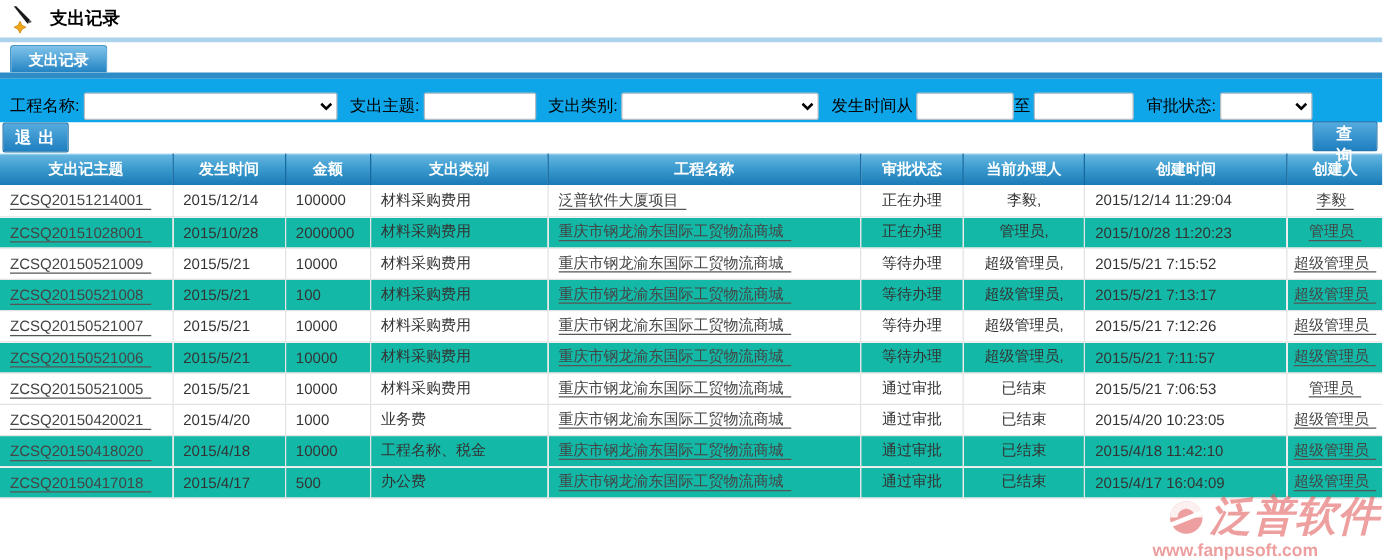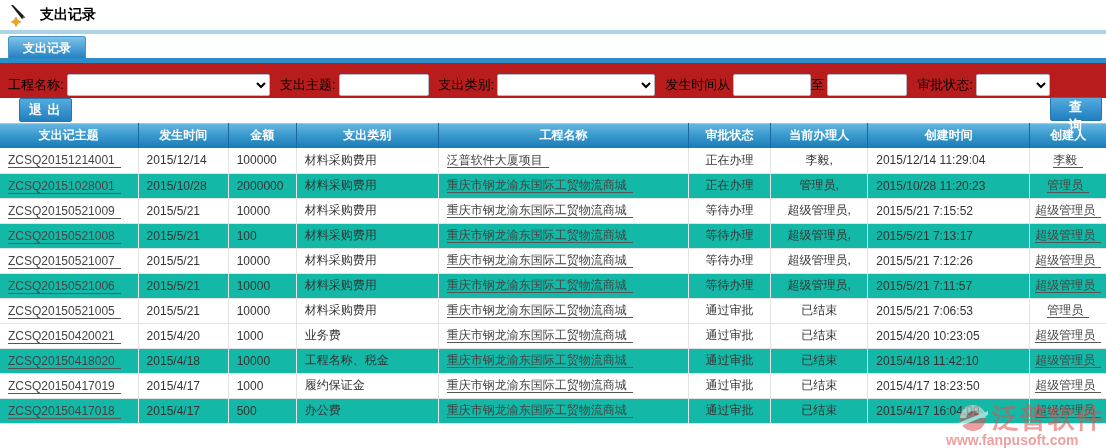--- a/index.html
+++ b/index.html
@@ -13,29 +13,29 @@
 
   
   .strip-light { height:4px; background:#abd3ec; }
   .tab-row { height:24px; background:#fff; display:flex; align-items:flex-end; }
   .tab { margin-left:8px; height:22px; line-height:22px; padding:0 14px; font-size:12px; font-weight:bold;
          color:#fff; background:linear-gradient(#7fc3ea,#2283c2); border:1px solid #4596c7; border-bottom:none;
          border-radius:3px 3px 0 0; cursor:pointer; }
   .strip-dark { height:5px; background:#2e8cc6; }
 
   
-  .filter-row { height:35px; display:flex; align-items:center; padding:8px 4px 0 8px; background:#b91c1c; }
+  .filter-row { height:35px; display:flex; align-items:center; padding:8px 4px 0 8px; background:#0ea5e9; }
   .filter-row label { font-size:13px; color:#000; white-space:nowrap; margin-right:3px; }
   .filter-row .gap { margin-left:10px; }
   .filter-row select, .filter-row input { height:22px; border:1px solid #b5bcc4; border-radius:2px; background:#fff; font-size:12px; }
   .w206{width:206px;} .w90{width:90px;} .w160{width:160px;} .w78{width:78px;} .w80{width:80px;} .w75{width:75px;}
   .btn { height:24px; padding:0 9px; font-size:13px; font-weight:bold; color:#fff; letter-spacing:1px;
          background:linear-gradient(#55abde,#1f7fc0); border:1px solid #2377ae; border-radius:2px; cursor:pointer; }
   .search-btn { margin-left:auto; margin-right:0;margin-top:48px; }
-  .button-row { height:25px; padding-left:19px; background:#fff; }
+  .button-row { height:25px; padding-left:2px; background:#fff; }
 
   
   table { width:1106px; border-collapse:collapse; table-layout:fixed; font-size:12px; }
   thead th { height:25px; font-size:12px; font-weight:bold; color:#fff; text-align:center;
              background:linear-gradient(#6ab8e2 0%,#3c9ccf 45%,#1b7ab6 100%);
              border-right:1px solid #17699f; box-shadow:inset 0 1px 0 #8ecdee; }
   thead th:last-child { border-right:none; }
   tbody td { height:25px; color:#333; border-bottom:1px solid #e3e3e3; border-right:1px solid #e3e3e3;
              padding-left:8px; white-space:nowrap; overflow:hidden; }
   tbody td:last-child { border-right:none;font-family:Liberation Serif, serif; }
@@ -43,21 +43,21 @@
   .col-subject{width:138px;} .col-occur_date{width:90px;} .col-amount{width:68px;} .col-category{width:142px;}
   .col-project{width:250px;} .col-approval_status{width:82px;} .col-current_handler{width:97px;}
   .col-created_time{width:162px;} .col-creator{width:76px;}
   td.col-approval_status, td.col-current_handler, td.col-creator { text-align:center; padding-left:0; }
   .cell-link { color:#444; text-decoration:none; border-bottom:1px solid #555; padding-right:6px; cursor:pointer; }
 
   
   .watermark { position:absolute; right:2px; bottom:0; z-index:10; opacity:0.55; pointer-events:none; color:#e05050; }
   .wm-top { display:flex; align-items:center; }
   .wm-logo { width:34px; height:30px; margin-right:2px; }
-  .wm-brand { font-size:27px; font-weight:bold; letter-spacing:1px; }
+  .wm-brand { font-size:33px; font-weight:bold; font-style:italic; letter-spacing:1px; }
   .wm-url { font-size:14px; font-weight:bold; margin-top:-4px; margin-left:-10px; }
 </style>
 </head>
 <body>
 
 <div class="page">
 
   <div class="title-bar">
     <svg class="title-icon" viewBox="0 0 24 24">
       <path d="M3 2 L5 2 L16 13 L14 16 Z" fill="#1a1a1a"></path>
@@ -202,31 +202,20 @@
           <td class="col-subject"><a class="cell-link">ZCSQ20150418020</a></td>
           <td class="col-occur_date">2015/4/18</td>
           <td class="col-amount">10000</td>
           <td class="col-category">工程名称、税金</td>
           <td class="col-project"><a class="cell-link">重庆市钢龙渝东国际工贸物流商城</a></td>
           <td class="col-approval_status">通过审批</td>
           <td class="col-current_handler">已结束</td>
           <td class="col-created_time">2015/4/18 11:42:10</td>
           <td class="col-creator"><a class="cell-link">超级管理员</a></td>
         </tr>
-        <tr>
-          <td class="col-subject"><a class="cell-link">ZCSQ20150417019</a></td>
-          <td class="col-occur_date">2015/4/17</td>
-          <td class="col-amount">1000</td>
-          <td class="col-category">履约保证金</td>
-          <td class="col-project"><a class="cell-link">重庆市钢龙渝东国际工贸物流商城</a></td>
-          <td class="col-approval_status">通过审批</td>
-          <td class="col-current_handler">已结束</td>
-          <td class="col-created_time">2015/4/17 18:23:50</td>
-          <td class="col-creator"><a class="cell-link">超级管理员</a></td>
-        </tr>
         <tr class="alt">
           <td class="col-subject"><a class="cell-link">ZCSQ20150417018</a></td>
           <td class="col-occur_date">2015/4/17</td>
           <td class="col-amount">500</td>
           <td class="col-category">办公费</td>
           <td class="col-project"><a class="cell-link">重庆市钢龙渝东国际工贸物流商城</a></td>
           <td class="col-approval_status">通过审批</td>
           <td class="col-current_handler">已结束</td>
           <td class="col-created_time">2015/4/17 16:04:09</td>
           <td class="col-creator"><a class="cell-link">超级管理员</a></td>

